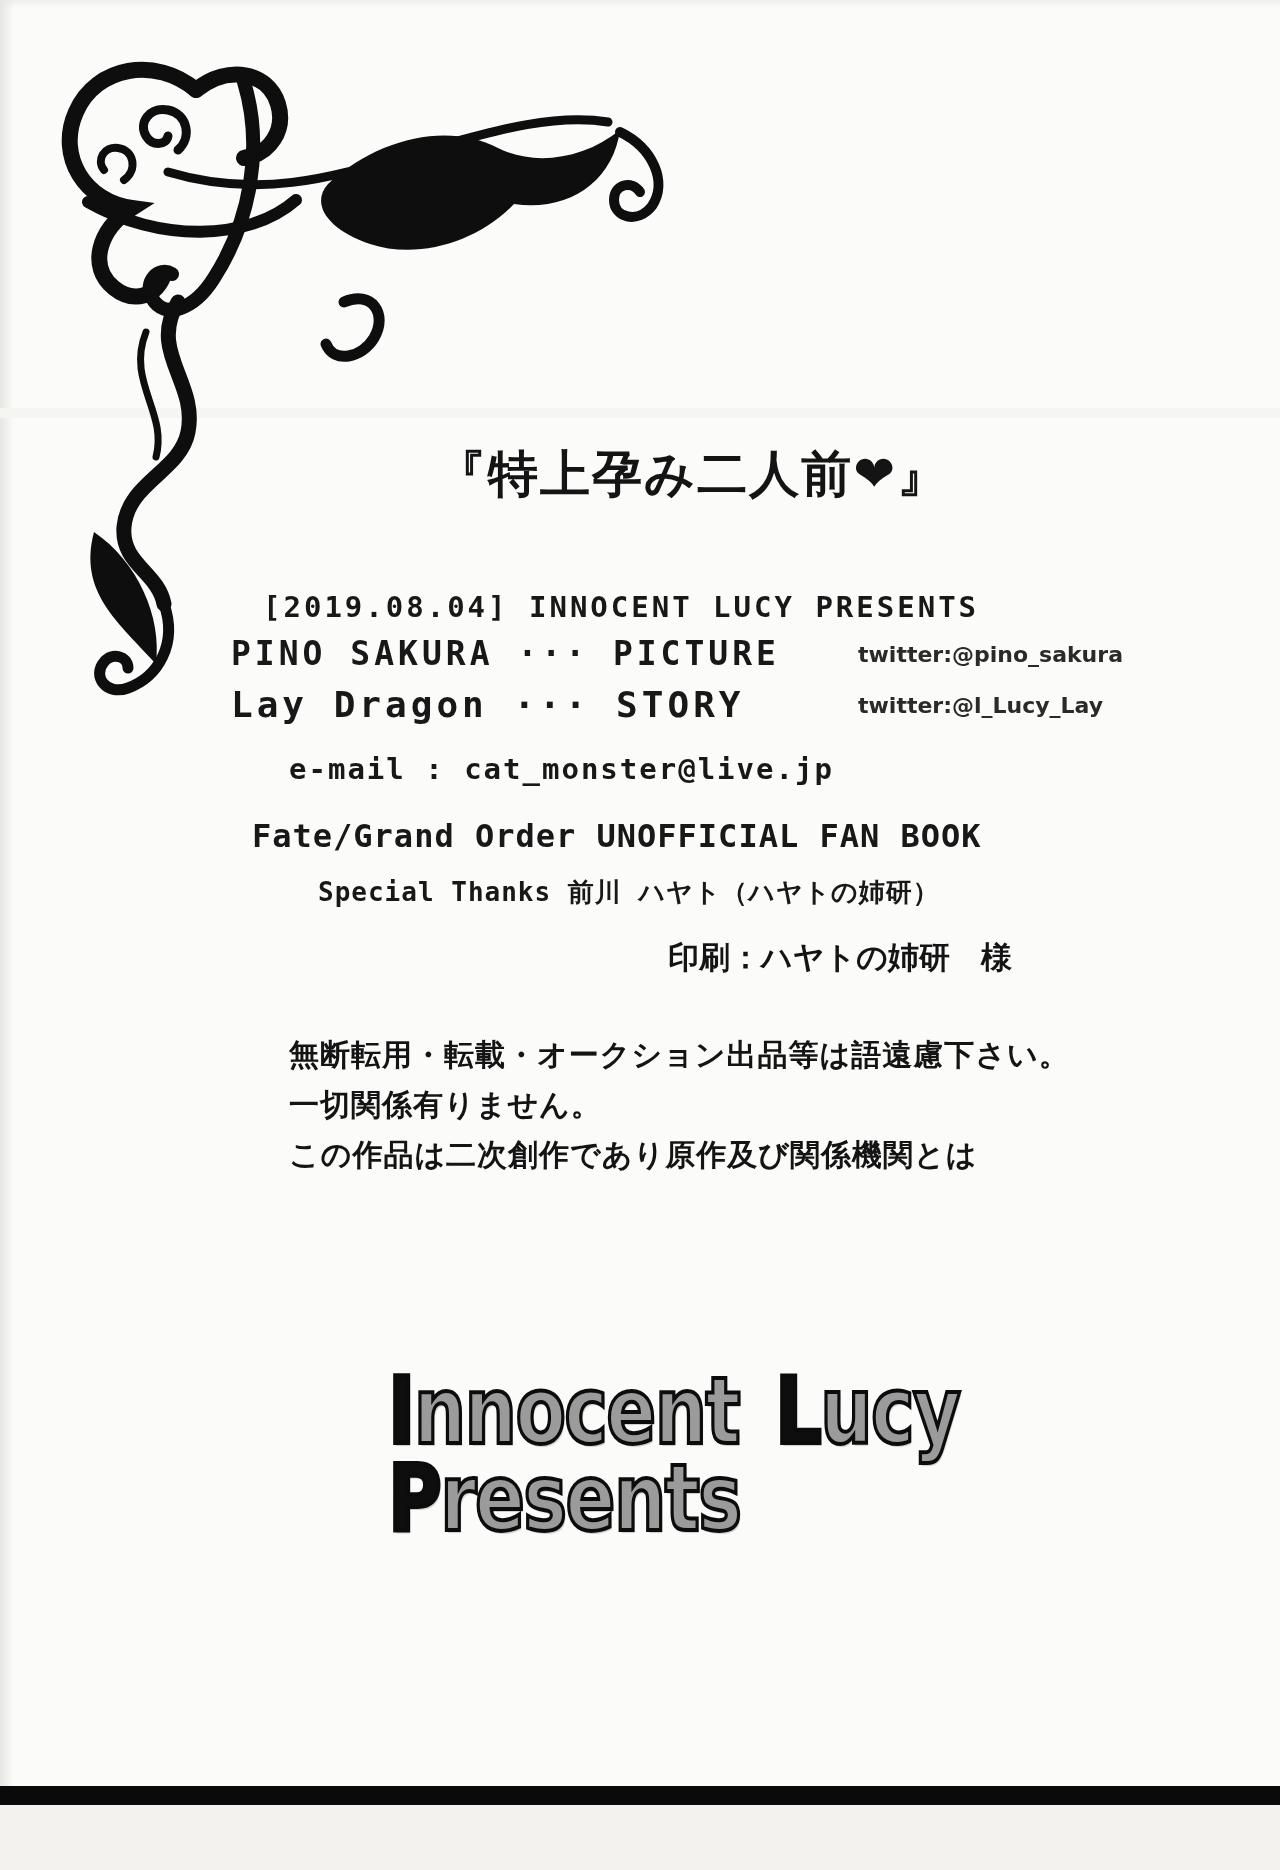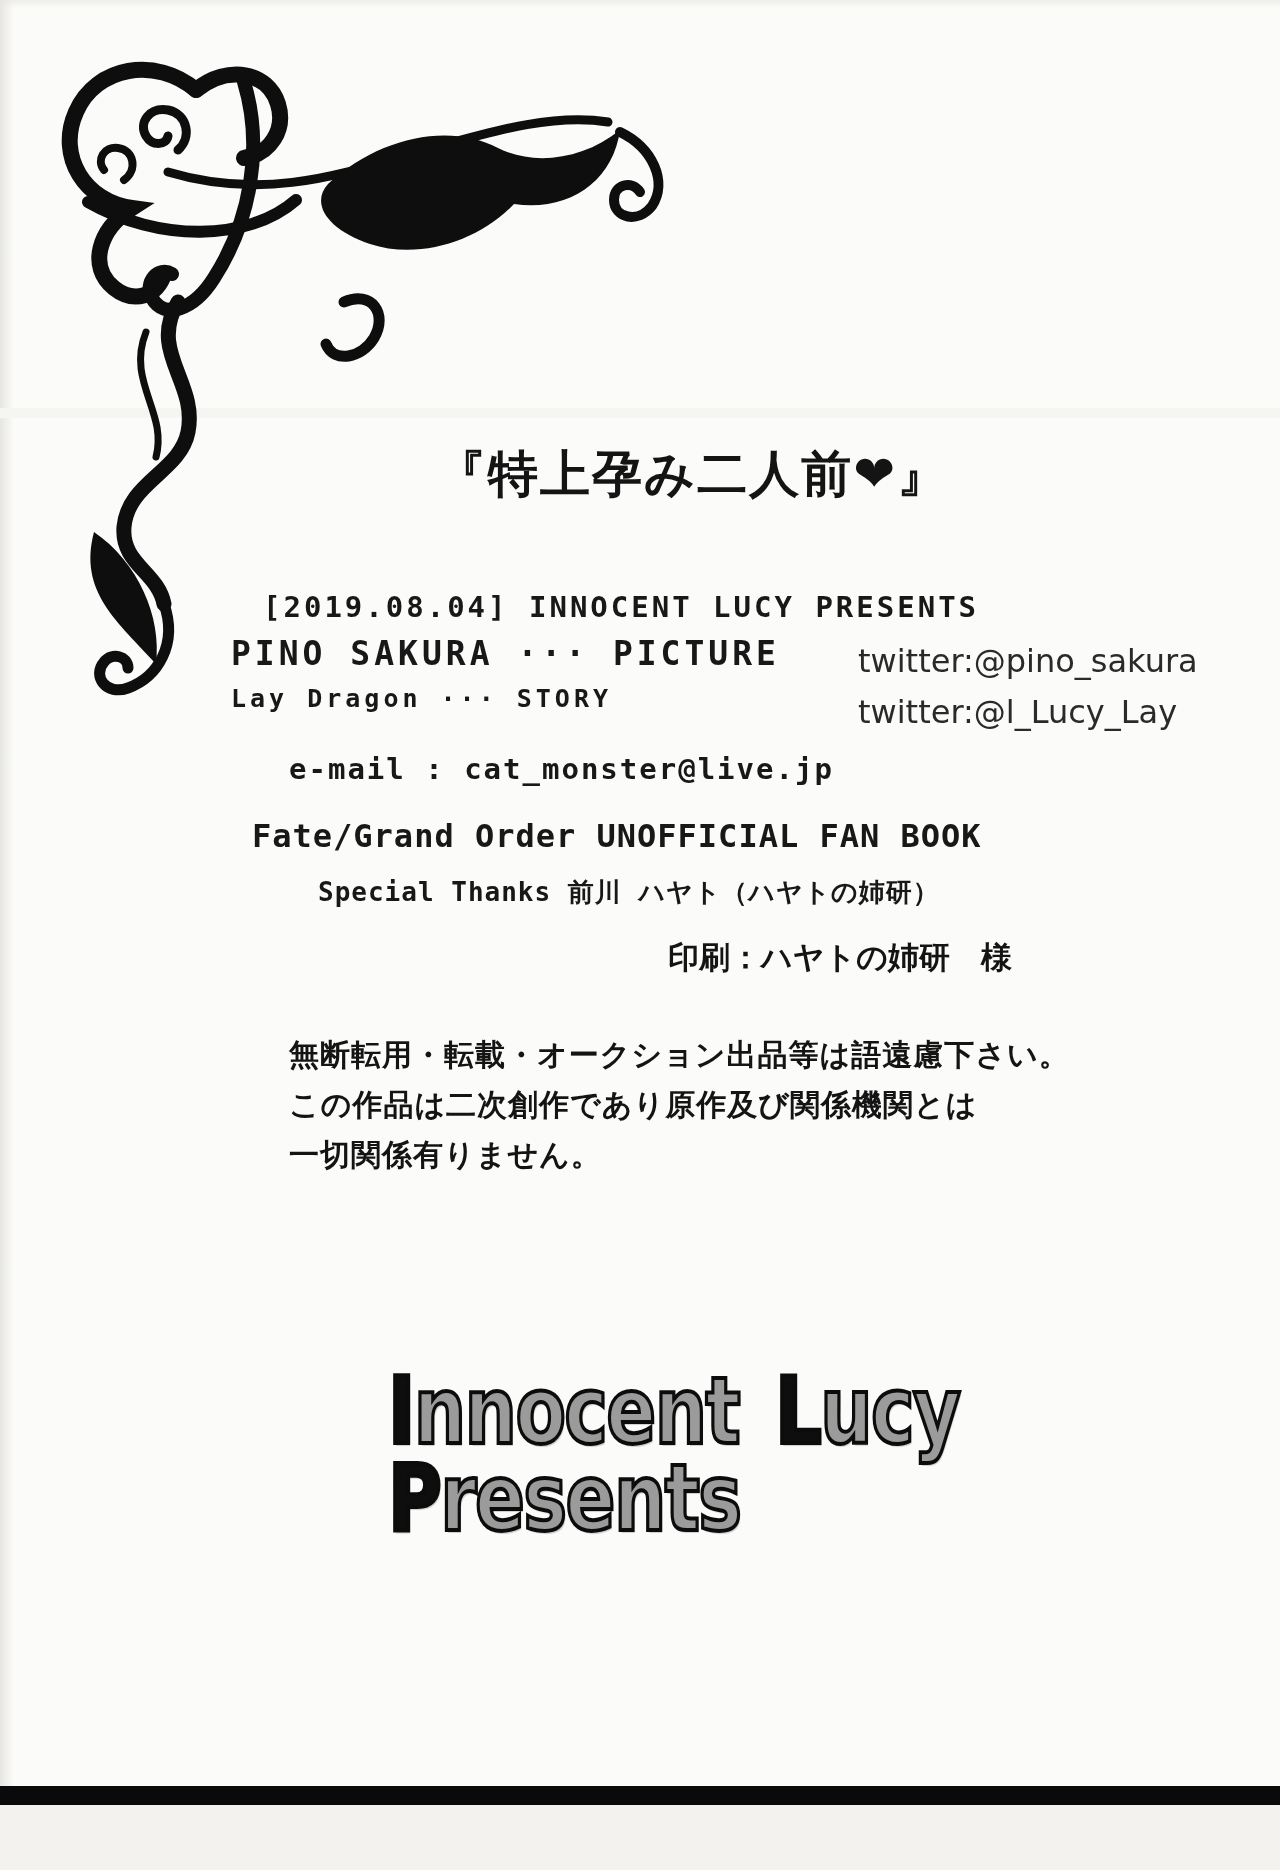--- a/index.html
+++ b/index.html
@@ -30,22 +30,22 @@
     font-size:50px;font-weight:900;letter-spacing:2px;
     font-family:"DejaVu Sans", sans-serif;
   }
 
   .lcd{
     font-family:"DejaVu Sans Mono", monospace;
     font-weight:bold;color:#181818;
   }
   .date-line{left:263px;top:590px;font-size:29px;letter-spacing:3px;}
   .credit-artist{left:231px;top:634px;font-size:33px;letter-spacing:4px;}
-  .credit-writer{left:231px;top:684px;font-size:25px;letter-spacing:4px;}
-  .tw{font-family:"DejaVu Sans", sans-serif;font-weight:400;color:#2a2a2a;font-size:32px;}
+  .credit-writer{left:231px;top:684px;font-size:36px;letter-spacing:4px;}
+  .tw{font-family:"DejaVu Sans", sans-serif;font-weight:700;color:#2a2a2a;font-size:22px;}
   .tw1{left:858px;top:642px;}
   .tw2{left:858px;top:693px;}
   .email-line{left:289px;top:752px;font-size:29px;letter-spacing:2px;text-align:right;}
   .fanbook-line{left:252px;top:817px;font-size:32px;letter-spacing:1px;}
   .thanks-line{left:318px;top:875px;font-size:26px;letter-spacing:1px;}
   .print-line{left:668px;top:937px;font-size:31px;font-weight:bold;
     font-family:"DejaVu Sans", sans-serif;}
 
   .disclaimer{
     left:289px;top:1030px;
@@ -123,22 +123,22 @@
   <div class="abs lcd email-line">e-mail : cat_monster@live.jp</div>
 
   <div class="abs lcd thanks-line">Special Thanks 前川 ハヤト（ハヤトの姉研）</div>
 
   <div class="abs lcd fanbook-line">Fate/Grand Order UNOFFICIAL FAN BOOK</div>
 
   <div class="abs print-line">印刷：ハヤトの姉研　様</div>
 
   <div class="abs disclaimer">
     <div>無断転用・転載・オークション出品等は語遠慮下さい。</div>
+    <div>一切関係有りません。</div>
     <div>この作品は二次創作であり原作及び関係機関とは</div>
-    <div>一切関係有りません。</div>
   </div>
 
   <div class="abs logo">
     <div class="logo-line">
       <span class="logo-word gap">Innocent</span>
       <span class="logo-word">Lucy</span>
     </div>
     <div class="logo-line">
       <span class="logo-word">Presents</span>
     </div>

